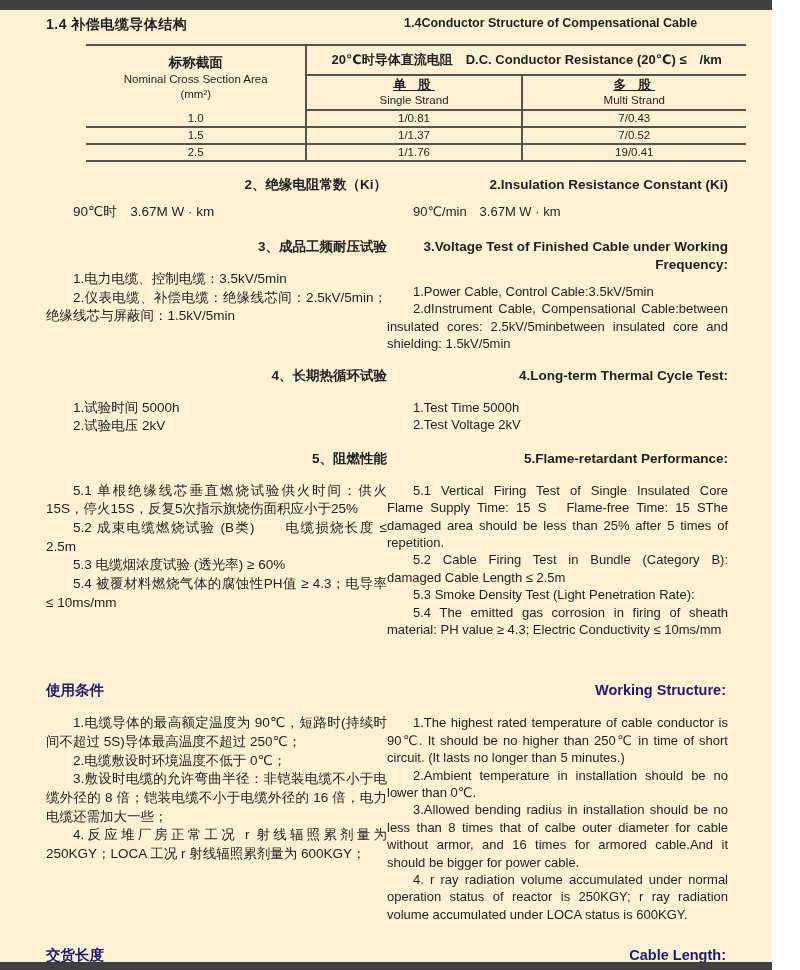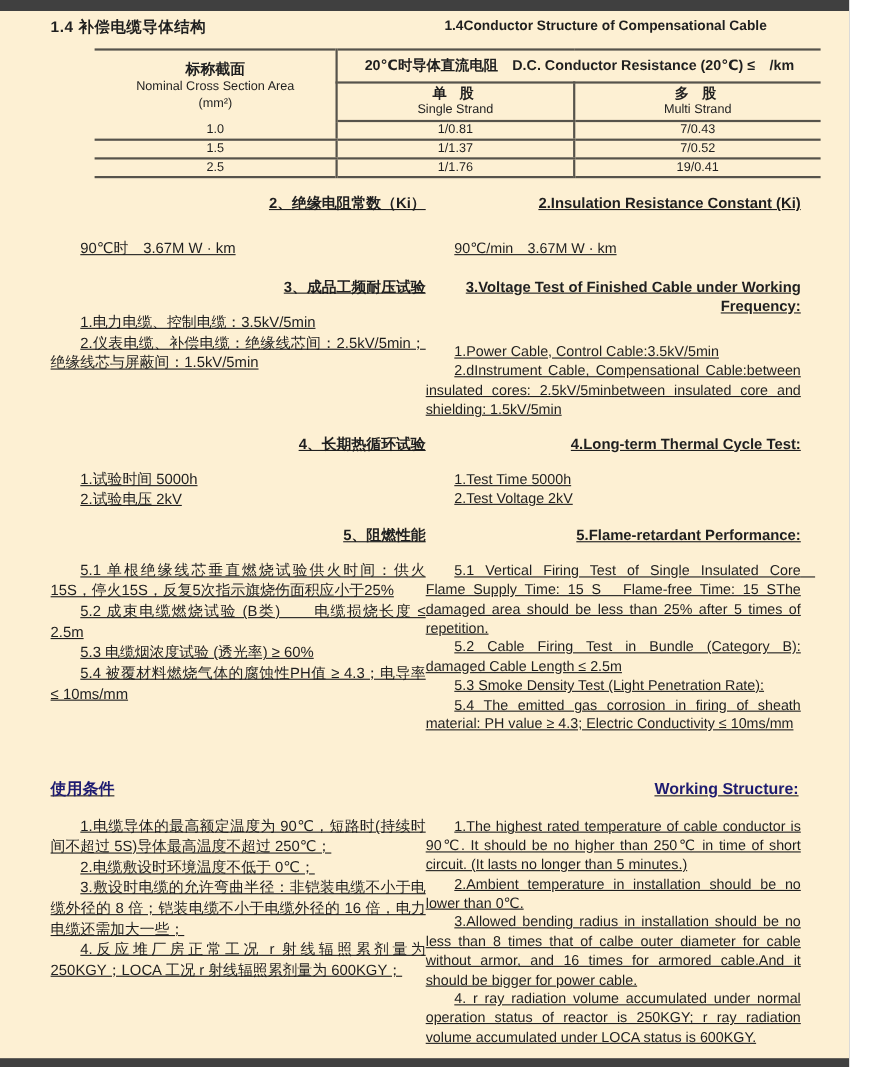--- a/index.html
+++ b/index.html
@@ -22,42 +22,42 @@
   .spec-table{width:660px;margin:10px auto 0 40px;border-collapse:collapse;
               border-top:2px solid var(--rule);border-bottom:2px solid var(--rule);
               text-align:center;}
   .spec-table td{vertical-align:middle;}
   .c-nominal{border-right:2px solid var(--rule);padding:2px 4px;}
   .c-nominal .zh{font-size:13.5px;font-weight:600;line-height:18px;}
   .c-nominal .en{font-size:11.5px;line-height:15px;}
   .c-res{font-size:13px;font-weight:600;height:30px;border-bottom:2px solid var(--rule);
          padding:0 6px;}
   .r-head2 td{border-bottom:2px solid var(--rule);height:34px;padding:1px 0;}
-  .c-sub .zh{font-size:13px;font-weight:600;line-height:16px;letter-spacing:4px;}
+  .c-sub .zh{font-size:13px;font-weight:600;line-height:16px;letter-spacing:4px;text-decoration:underline;}
   .c-sub .en{font-size:11.5px;line-height:15px;}
   .divide{border-left:2px solid var(--rule);}
   .r-data td{height:15px;font-size:11.5px;line-height:15px;border-bottom:2px solid var(--rule);}
   .r-data:last-child td{border-bottom:none;}
   
-  .cols{display:grid;grid-template-columns:1fr 1fr;text-decoration:underline;}
+  .cols{display:grid;grid-template-columns:1fr 1fr;}
   .sec-head{font-weight:bold;font-size:13.5px;text-align:right;line-height:18px;}
   .col-zh{font-size:13.5px;}
   .col-en{font-size:13px;}
   .col-zh p,.col-en p{text-indent:2em;text-align:justify;line-height:1.34;}
   .col-zh p{line-height:1.38;}
   .navy-head{color:var(--navy);font-weight:bold;font-size:14.5px;line-height:20px;}
   .navy-left{text-align:left;}
   .navy-right{text-align:right;padding-right:2px;}
   .mt-s2{margin-top:14px;}
   .mt-s3{margin-top:16px;}
   .mt-s4{margin-top:14px;}
   .mt-s5{margin-top:14px;}
   .mt-work{margin-top:42px;}
   .mt-len{margin-top:22px;}
-  .after-head{margin-top:23px;}
+  .after-head{margin-top:9px;}
   .after-head-lg{margin-top:14px;}
   .plain-line{text-indent:2em;line-height:1.4;}
   .gap-list p{text-indent:2em;text-align:left;line-height:1.4;margin:3px 0;}
 </style>
 </head>
 <body>
 
 <div class="page">
   <div class="paper">
 

